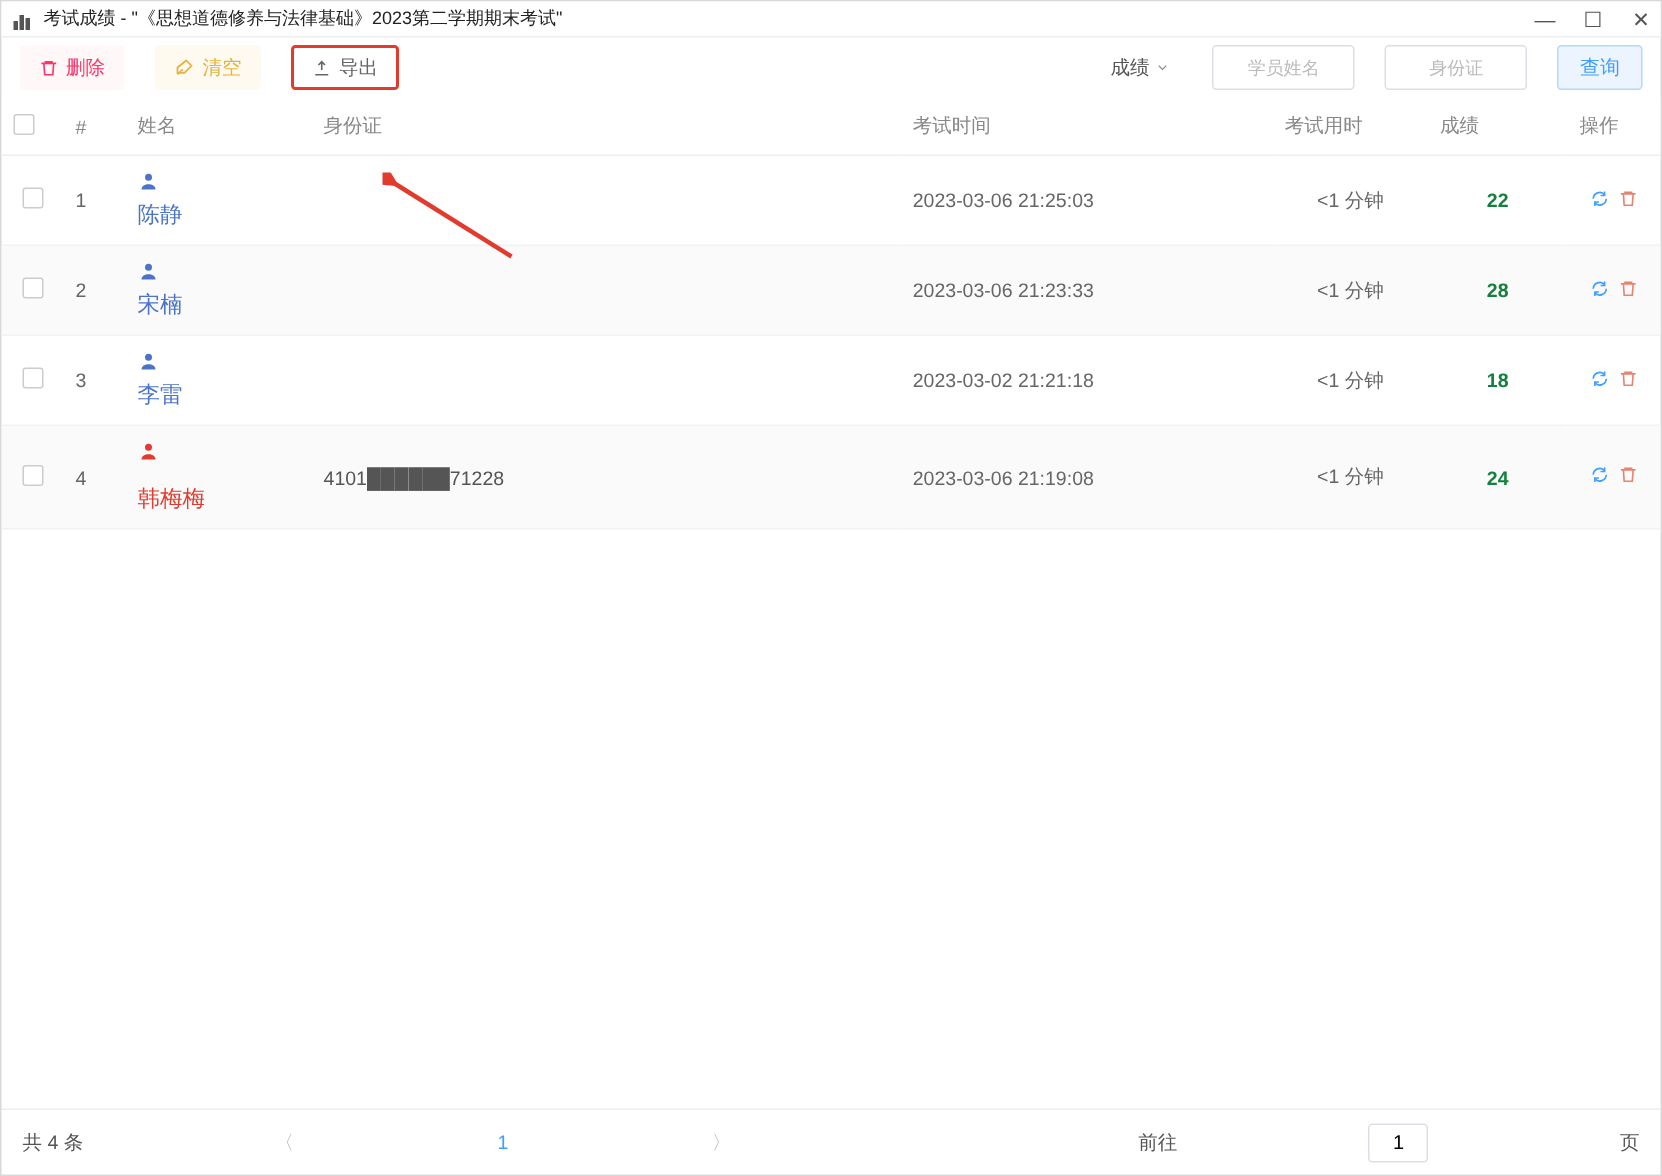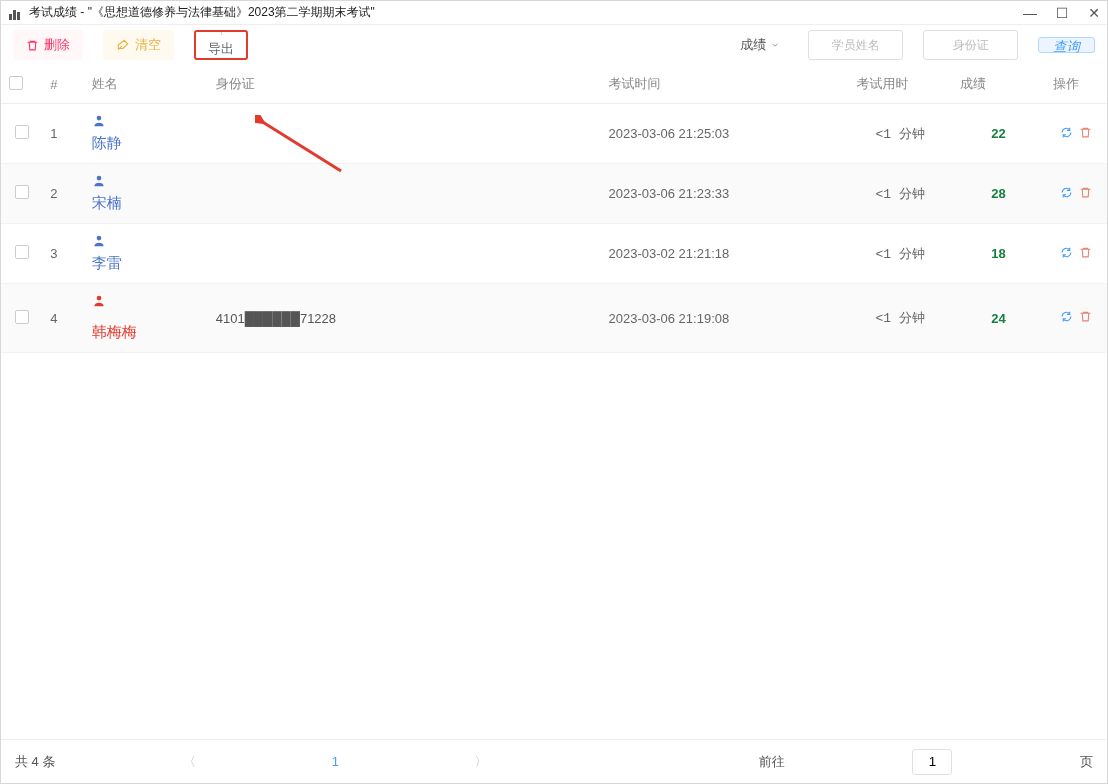--- a/index.html
+++ b/index.html
@@ -8,37 +8,37 @@
   .titlebar { height: 24px; display: flex; align-items: center; padding: 0 6px 0 8px; background: #fff; border-bottom: 1px solid #eee; }
   .titlebar .logo { width: 14px; height: 14px; margin-right: 6px; display:flex; align-items:flex-end; gap:1px;}
   .titlebar .logo span{display:inline-block;width:3px;background:#555;}
   .titlebar .title { font-size: 12px; color: #222; }
   .win-controls { margin-left: auto; display: flex; gap: 18px; color:#555;}
   .win-controls span { width: 14px; text-align:center; cursor: default; font-size: 14px; line-height:14px;}
   .toolbar { height: 40px; display: flex; align-items: center; padding: 6px 12px; gap: 20px; }
   .btn { display: inline-flex; align-items: center; gap: 5px; height: 30px; padding: 0 12px; border: 1px solid transparent; border-radius: 3px; font-size: 13px; cursor: pointer; background: #fff; }
   .btn-delete { color: #f36; background:#fff7f8; }
   .btn-clear { color: #e6b23c; background:#fffaf0;}
-  .btn-export { color: #666; border: 2px solid #e23b2e; background:#fff;flex-direction:column;}
+  .btn-export { color: #666; border: 2px solid #e23b2e; background:#fff;}
   .spacer { flex: 1; }
   .select { display:inline-flex; align-items:center; gap:4px; height:30px; padding:0 8px; color:#555; font-size:13px; cursor:pointer;}
   .input { height: 30px; width: 95px; border: 1px solid #dcdfe6; border-radius: 3px; padding: 0 8px; font-size: 12px; color:#333; }
   .input::placeholder { color:#bbb; text-align:center;}
-  .btn-query { color:#409eff; border:1px solid #b3d8ff; background:#ecf5ff; height:16px; padding:0 14px; border-radius:3px;font-style:italic;}
+  .btn-query { color:#409eff; border:1px solid #b3d8ff; background:#ecf5ff; height:30px; padding:0 14px; border-radius:3px;}
   .arrow { position:absolute; top:50px; left:254px; width:90px; height:60px; pointer-events:none; }
   .table { width: 100%; border-collapse: collapse; table-layout: fixed; }
   .table th { font-weight: normal; color: #888; font-size: 13px; text-align: left; padding: 10px 8px; border-bottom: 1px solid #eee; background:#fff;}
   .table td { padding: 10px 8px; border-bottom: 1px solid #f2f2f2; font-size: 13px;}
   .table tbody tr:nth-child(even) td { background:#fafafa; }
   .col-check { width: 40px; text-align:center;}
   .col-num { width: 40px; color:#666;}
   .col-name { width: 120px; }
   .col-id { width: 380px; color:#555;}
   .col-time { width: 240px; color:#666;}
-  .col-dur { width: 100px; text-align:center; color:#666;font-family:Liberation Mono, monospace;}
+  .col-dur { width: 100px; text-align:center; color:#666;}
   .col-score { width: 90px; text-align:center;}
   .col-op { width: 60px; text-align:center;margin-left:28px;}
   .name-link { color:#4b74c9; font-size:15px; font-weight:500; display:inline-flex; gap:6px;flex-direction:column;}
   .name-link.red { color:#e23b2e;gap:15px;}
   .person-icon { width:14px; height:14px; }
   .score { color:#15803d; font-weight:bold;}
   .op-icons { display:inline-flex; gap:6px; justify-content:center;}
   .chk { width:14px; height:14px; border:1px solid #ccc; border-radius:2px; display:inline-block; background:#fff;}
   .footer { margin-top:auto; height:44px; border-top:1px solid #eee; display:flex; align-items:center; padding:0 14px; gap:14px; color:#555; font-size:13px;justify-content:space-between;}
   .footer .pg-arrow { color:#bbb; padding:0 4px; cursor:pointer;}

